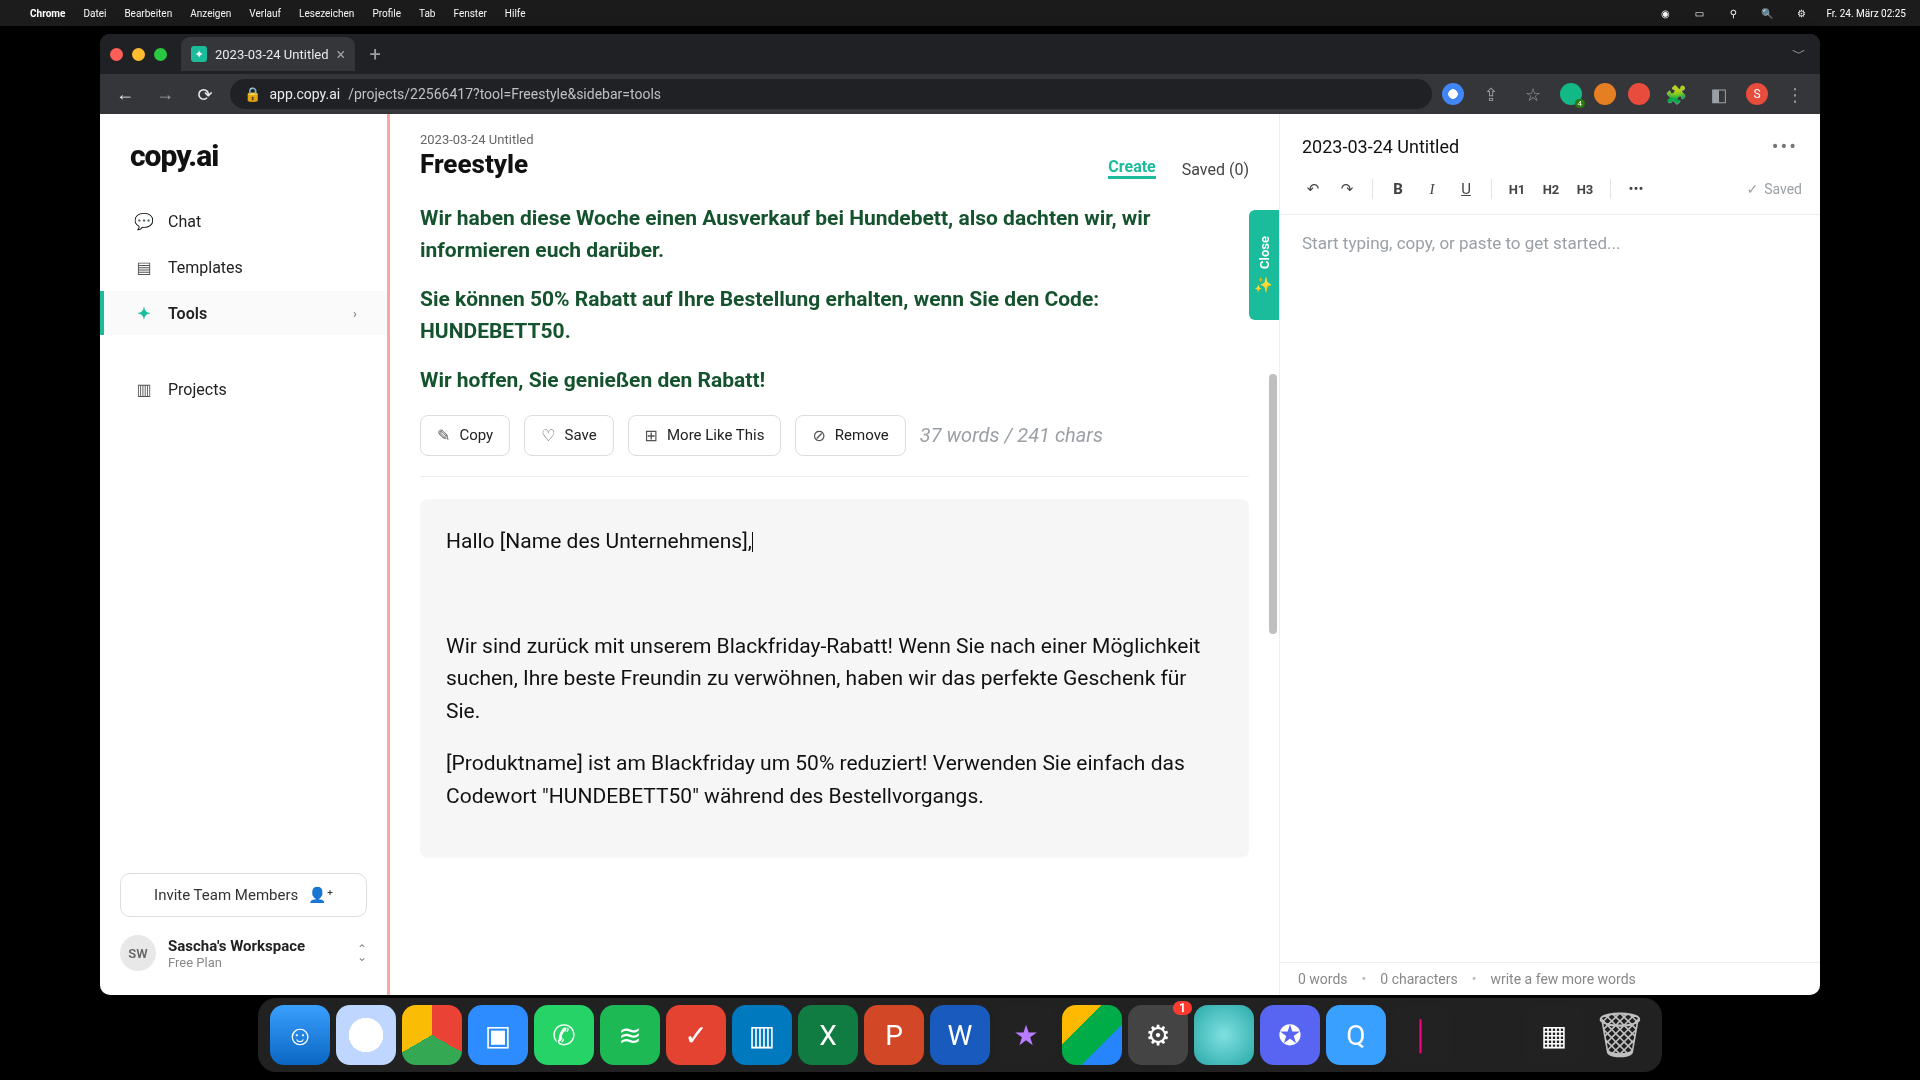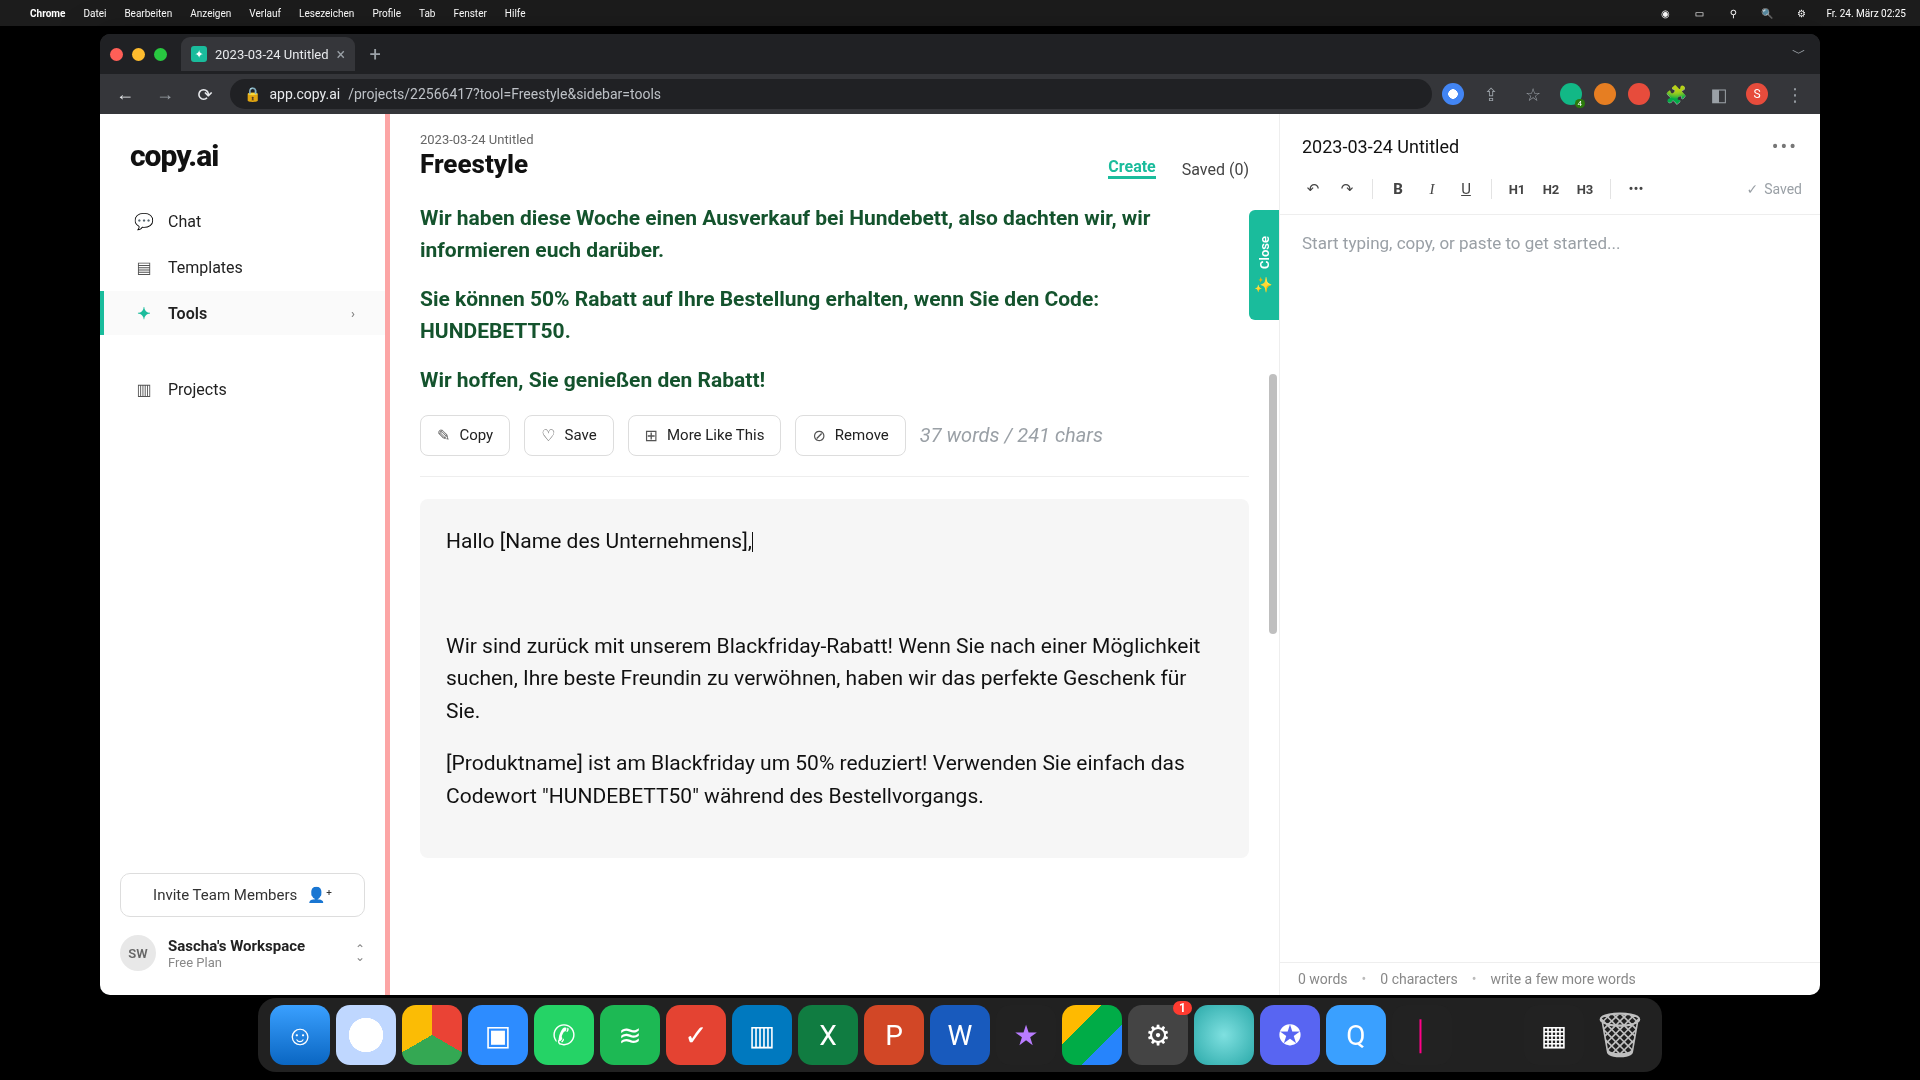--- a/index.html
+++ b/index.html
@@ -41,21 +41,21 @@
 .ext-green::after{content:"4";position:absolute;bottom:-3px;right:-3px;background:#2b7a0b;color:#fff;font-size:8px;border-radius:6px;padding:0 3px}
 .ext-orange{background:#e67e22}
 .ext-red{background:#e74c3c}
 .ext-puzzle{color:#9aa0a6;font-size:17px}
 .ext-panel{color:#9aa0a6;font-size:16px}
 .ext-profile{background:#e74c3c;color:#fff;font-size:12px;display:flex;align-items:center;justify-content:center}
 .ext-menu{color:#9aa0a6;font-size:18px}
 
 
 .page{position:absolute;top:80px;left:0;right:0;bottom:0;background:#fff;display:flex}
-.sidebar{width:290px;border-right:5px solid #fca5a5;display:flex;flex-direction:column;padding:24px 0}
+.sidebar{width:290px;border-right:3px solid #fca5a5;display:flex;flex-direction:column;padding:24px 0}
 .logo{font-size:30px;font-weight:800;letter-spacing:-1px;padding:0 30px 22px;color:#111}
 .logo .dot{color:#111}
 .navitems{display:flex;flex-direction:column;gap:2px;margin-top:4px}
 .navitem{display:flex;align-items:center;gap:14px;padding:12px 30px;color:#222;font-size:16px;border-left:4px solid transparent;cursor:pointer}
 .navitem.active{border-left:4px solid #1abc9c;background:#fafafa;font-weight:600}
 .navitem .nicon{width:20px;height:20px;display:inline-flex;align-items:center;justify-content:center;color:#555}
 .navitem .chev{margin-left:auto;color:#888;font-size:13px}
 .sidebar .spacer{flex:1}
 .invite{margin:0 20px 18px;border:1px solid #ddd;border-radius:10px;padding:12px 14px;display:flex;align-items:center;justify-content:center;gap:10px;font-size:15px;color:#333}
 .ws{display:flex;align-items:center;gap:12px;padding:0 20px}

